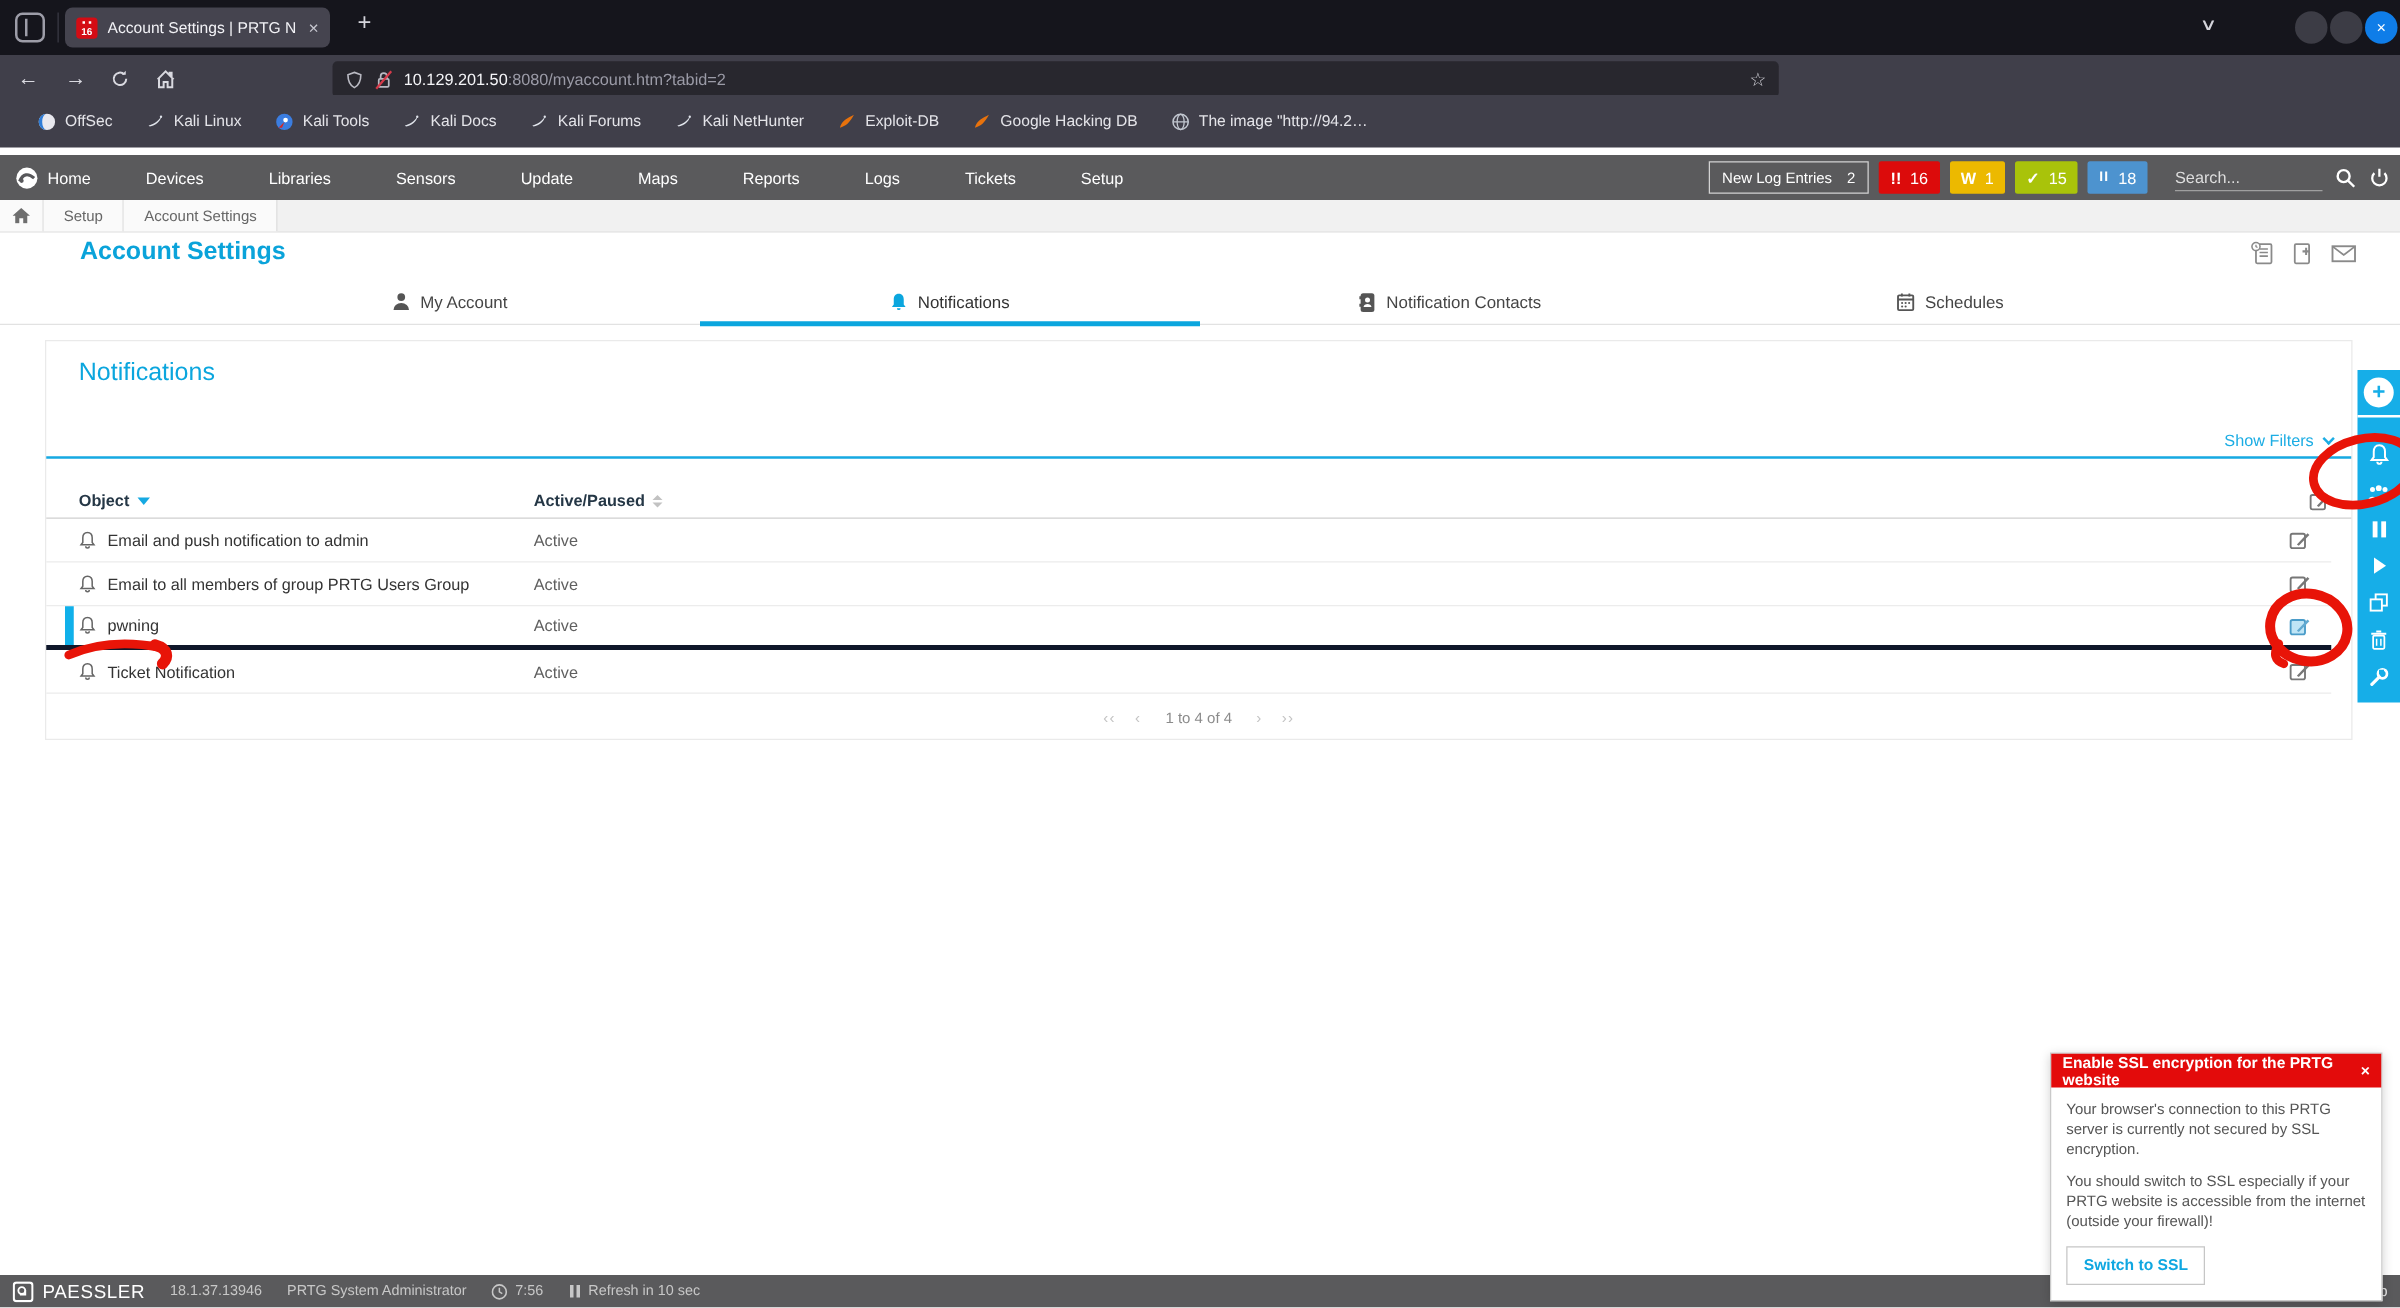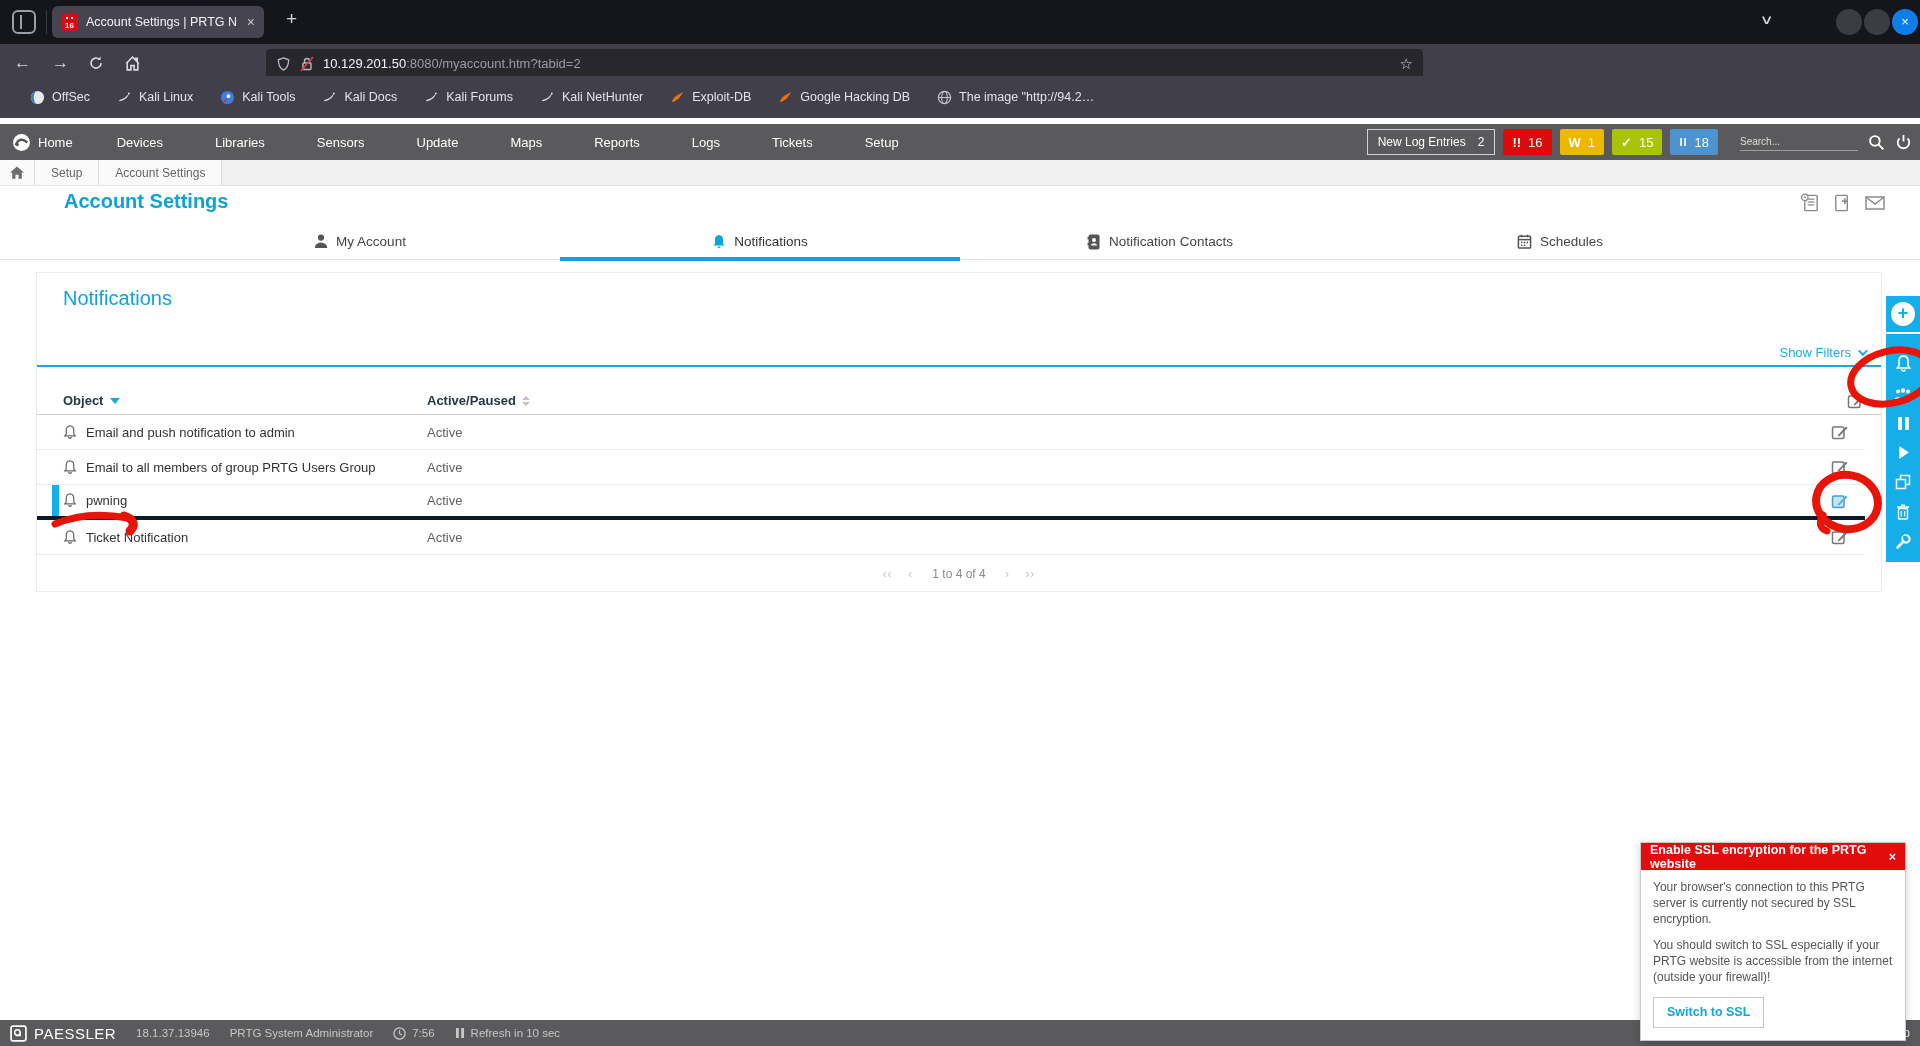--- a/index.html
+++ b/index.html
@@ -37,21 +37,21 @@
   .prtgnav { position:absolute; top:124px; left:0; right:0; height:36px; background:#5a5a5c; display:flex; align-items:center; color:#fff; font-size:13px; }
   .pn-home { display:flex; align-items:center; gap:7px; padding:0 18px 0 12px; }
   .pn-item { padding:0 26px; }
   .pn-right { margin-left:auto; display:flex; align-items:center; gap:8px; margin-right:8px; }
   .nle { border:1px solid #d2d2d2; height:26px; display:flex; align-items:center; gap:12px; padding:0 10px; font-size:12px; }
   .badge { height:26px; display:flex; align-items:center; gap:7px; padding:0 9px; border-radius:2px; color:#fff; font-weight:bold; font-size:13px; }
   .badge .cnt { font-weight:normal; }
   .b-red { background:#dc0b0b; } .b-yel { background:#ecb900; } .b-grn { background:#a9c30a; } .b-blu { background:#4d93cf; }
   .b-blu b { letter-spacing:1px; font-size:11px; }
   .searchwrap { display:flex; align-items:center; gap:10px; margin-left:14px; }
-  .search { width:118px; background:transparent; border:none; border-bottom:1px solid #9f9f9f; color:#eee; font-size:10px; padding:3px 0; outline:none; }
+  .search { width:118px; background:transparent; border:none; border-bottom:1px solid #9f9f9f; color:#eee; font-size:13px; padding:3px 0; outline:none; }
   .search::placeholder { color:#dedede; }
 
   
   .crumbbar { position:absolute; top:160px; left:0; right:0; height:26px; background:#f1f1f1; border-bottom:1px solid #e3e3e3; display:flex; align-items:stretch; font-size:12px; color:#666; }
   .crumb { display:flex; align-items:center; padding:0 16px; background:#fafafa; border-right:1px solid #dcdcdc; }
   .crumb.homec { padding:0 10px; }
 
   
   .pagetitle { position:absolute; left:64px; top:190px; font-size:20px; font-weight:700; color:#0aa3da; }
   .headicons { position:absolute; right:34px; top:192px; display:flex; gap:11px; }

